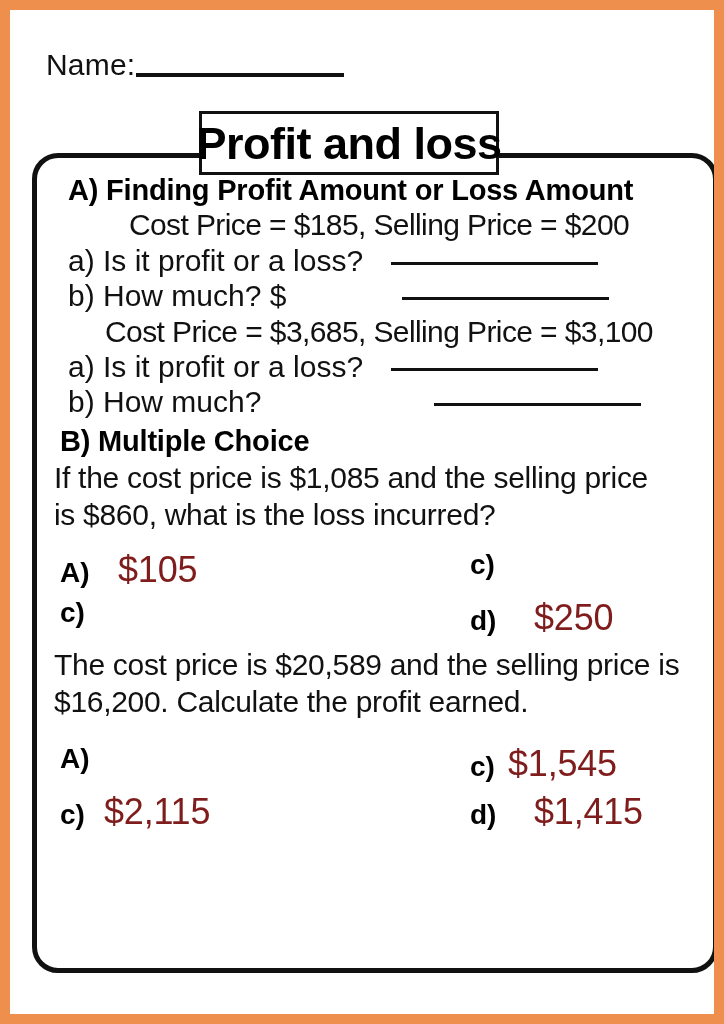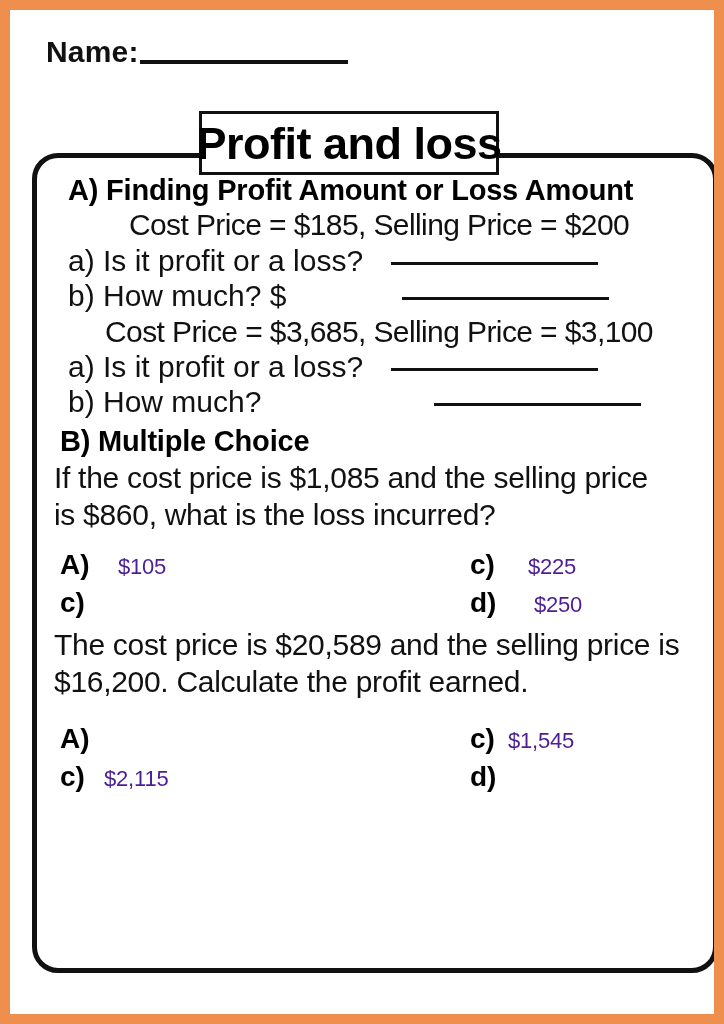--- a/index.html
+++ b/index.html
@@ -22,24 +22,23 @@
   .sheet {
     position: absolute;
     left: 0; top: 0; right: 0; bottom: 0;
     background: #ffffff;
   }
 
   
   .name-row {
     position: absolute;
     left: 36px;
-    top: 27px;
+    top: 40px;
     display: flex;
     align-items: flex-end;
-    font-weight: bold;
   }
   .name-label {
     font-size: 30px;
     color: #111111;
     letter-spacing: 0.2px;
     line-height: 1;
     font-family: "Liberation Sans", sans-serif;
   }
   .name-blank {
     width: 208px;
@@ -177,22 +176,22 @@
     align-items: baseline;
     white-space: nowrap;
   }
   .opt-label {
     font-size: 28px;
     font-weight: bold;
     color: #000000;
     min-width: 34px;
   }
   .opt-value {
-    font-size: 22px;
-    color: #4c1d95;
+    font-size: 36px;
+    color: #7f1d1d;
     letter-spacing: -0.2px;
   }
   .pad-sm .opt-value { padding-left: 10px; }
   .pad-md .opt-value { padding-left: 24px; }
   .pad-lg .opt-value { padding-left: 30px; }
   .pad-xs .opt-value { padding-left: 4px; }
 </style>
 </head>
 <body>
 
@@ -243,21 +242,20 @@
       <div class="para">If the cost price is $1,085 and the selling price</div>
       <div class="para">is $860, what is the loss incurred?</div>
 
       <div class="options">
         <div class="opt pad-md">
           <span class="opt-label">A)</span>
           <span class="opt-value">$105</span>
         </div>
         <div class="opt pad-md">
           <span class="opt-label">c)</span>
-          <span class="opt-value">$225</span>
         </div>
         <div class="opt pad-md">
           <span class="opt-label">c)</span>
         </div>
         <div class="opt pad-lg">
           <span class="opt-label">d)</span>
           <span class="opt-value">$250</span>
         </div>
       </div>
 
@@ -271,18 +269,19 @@
         <div class="opt pad-xs">
           <span class="opt-label">c)</span>
           <span class="opt-value">$1,545</span>
         </div>
         <div class="opt pad-sm">
           <span class="opt-label">c)</span>
           <span class="opt-value">$2,115</span>
         </div>
         <div class="opt pad-lg">
           <span class="opt-label">d)</span>
+          <span class="opt-value">$1,415</span>
         </div>
       </div>
 
     </div>
   </div>
 </div>
 
 </body></html>

